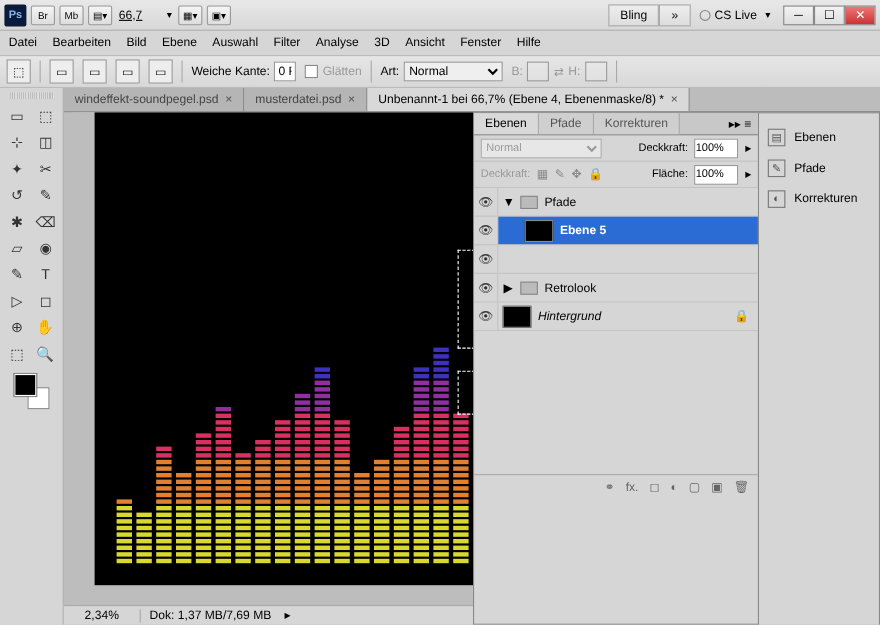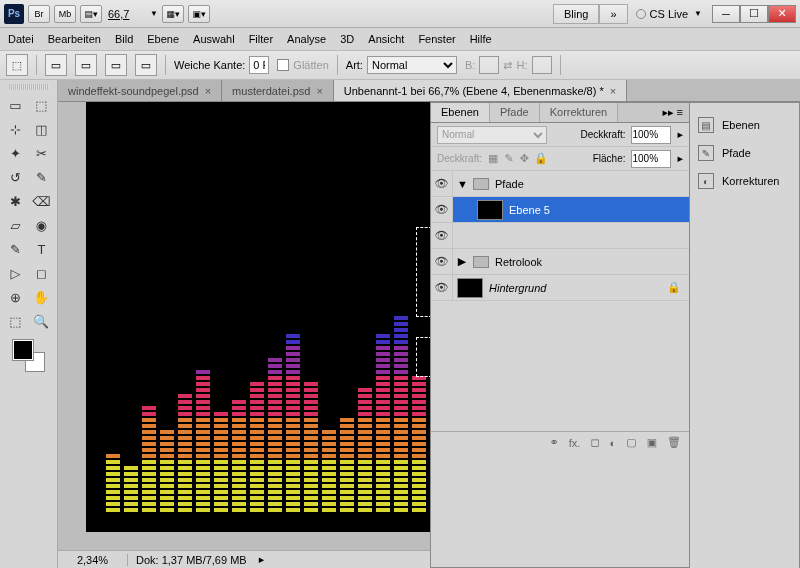--- a/index.html
+++ b/index.html
@@ -675,21 +675,21 @@
               <div class="content">
                 <span class="fold">▼</span>
                 <div class="folder"></div>
                 <span style="font-style: normal; font-weight: normal;">Pfade</span>
               </div>
             </div>
             <div class="lrow sel">
               <div class="eye">👁</div>
               <div class="content" style="padding-left: 24px;">
                 <div class="thumb"></div>
-                <span style="font-style: normal; font-weight: normal;">Ebene 5</span>
+                <span style="font-style: normal; font-weight: bold;">Ebene 5</span>
               </div>
             </div>
             <div class="lrow sel">
               <div class="eye">👁</div>
             </div>
             <div class="lrow">
               <div class="eye">👁</div>
               <div class="content">
                 <span class="fold">▶</span>
                 <div class="folder"></div>

